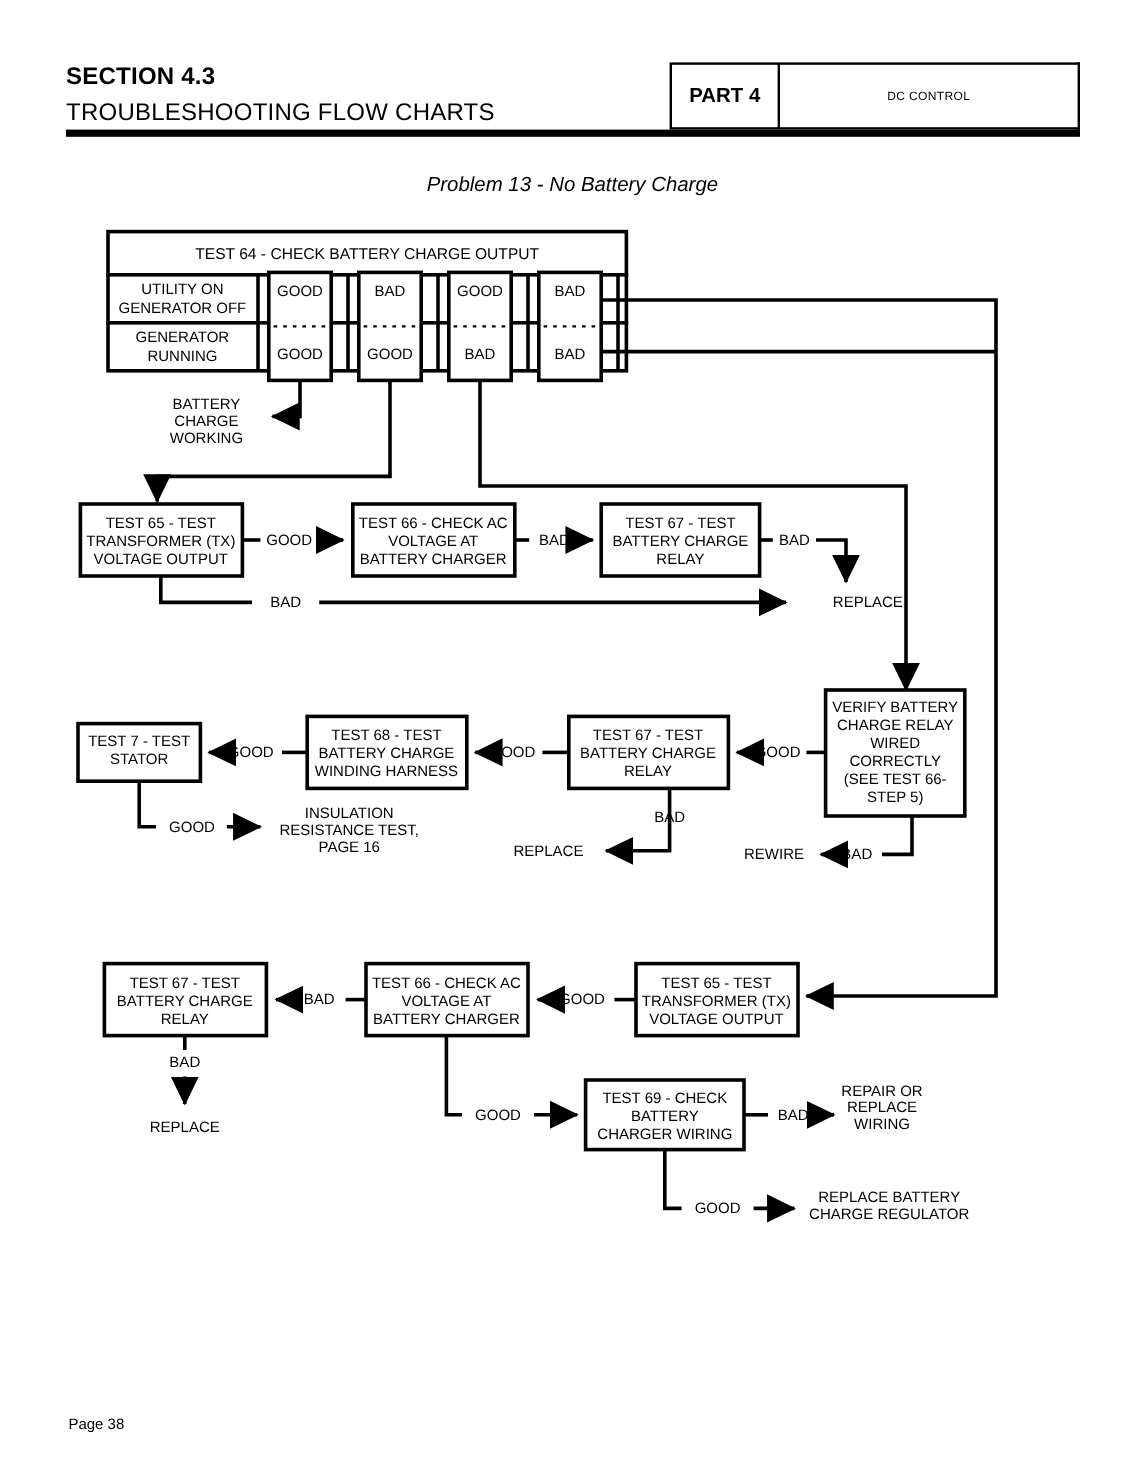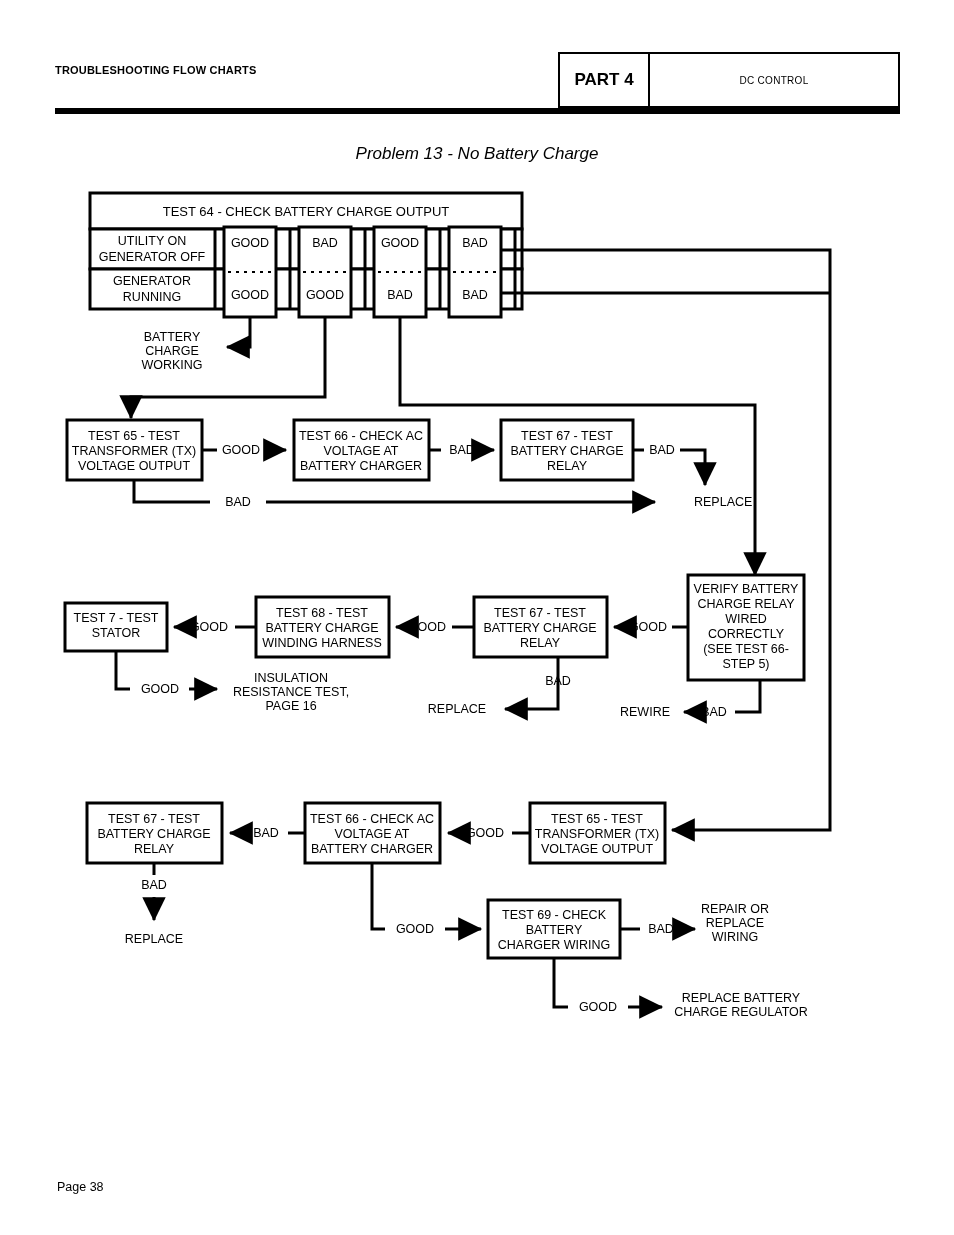--- a/index.html
+++ b/index.html
@@ -32,22 +32,22 @@
     width: 500px;
   }
   #section-title {
     font-size: 20px;
     font-weight: bold;
     letter-spacing: 0.2px;
     line-height: 24px;
     margin: 0;
   }
   #section-subtitle {
-    font-size: 11px;
-    font-weight: bold;
+    font-size: 20px;
+    font-weight: normal;
     letter-spacing: 0.2px;
     line-height: 20px;
     margin: 8px 0 0 0;
   }
   #part-box {
     position: absolute;
     left: 503px;
     top: 0px;
     width: 92px;
     height: 56px;
@@ -121,20 +121,21 @@
     left: 57px;
     top: 1180px;
     font-size: 12.5px;
   }
 </style>
 </head>
 <body>
 
 <div id="header">
   <div id="header-titles">
+    <div id="section-title">SECTION 4.3</div>
     <div id="section-subtitle">TROUBLESHOOTING FLOW CHARTS</div>
   </div>
   <div id="part-box">PART 4</div>
   <div id="part-name-box">DC CONTROL</div>
   <div id="header-rule"></div>
 </div>
 
 <div id="problem-title">Problem 13 - No Battery Charge</div>
 
 <svg id="flow" viewBox="0 0 954 870">

